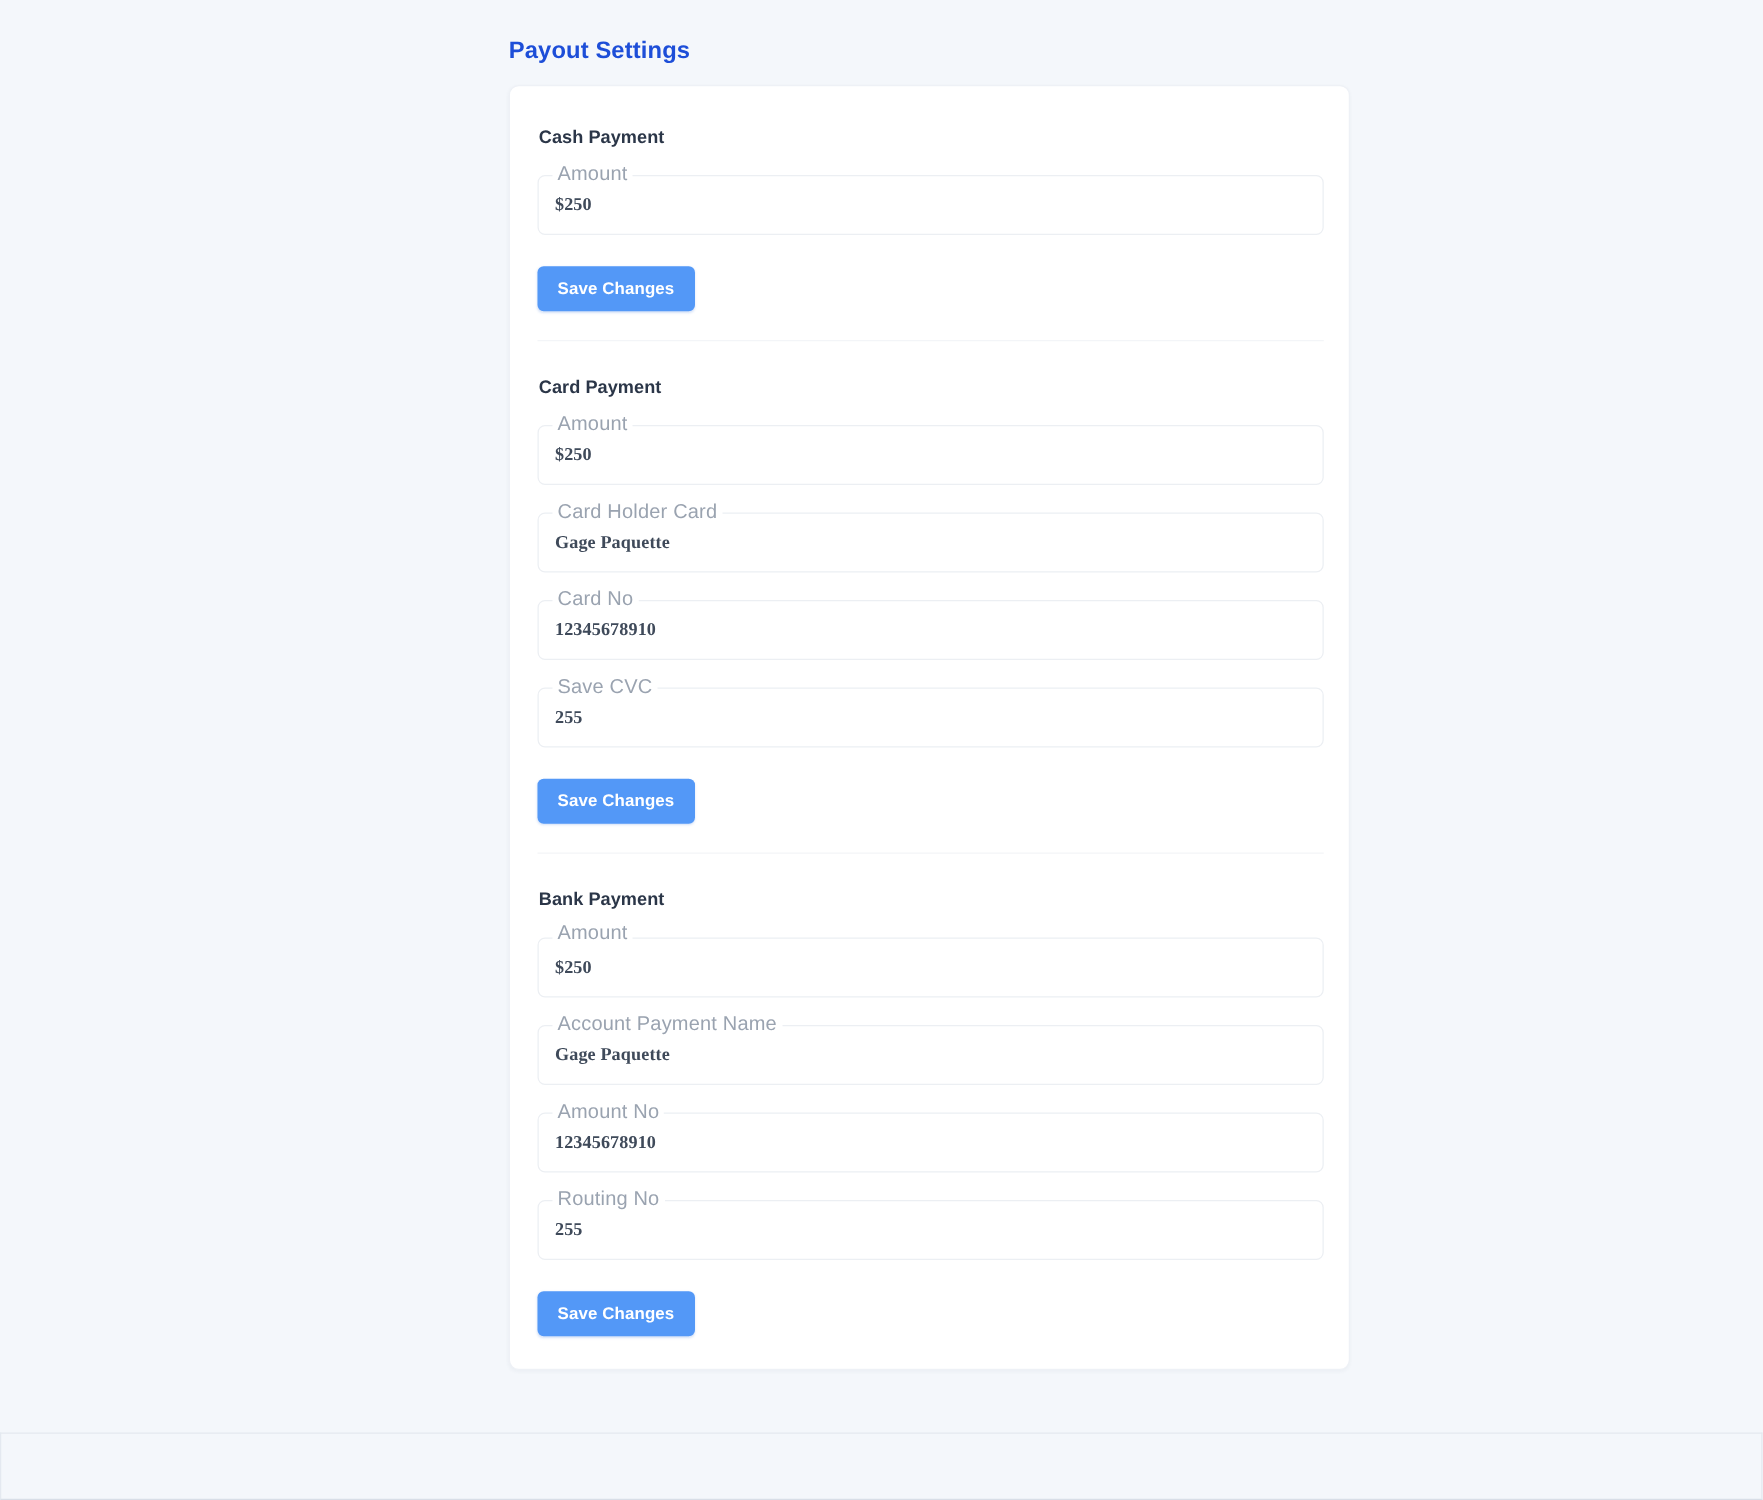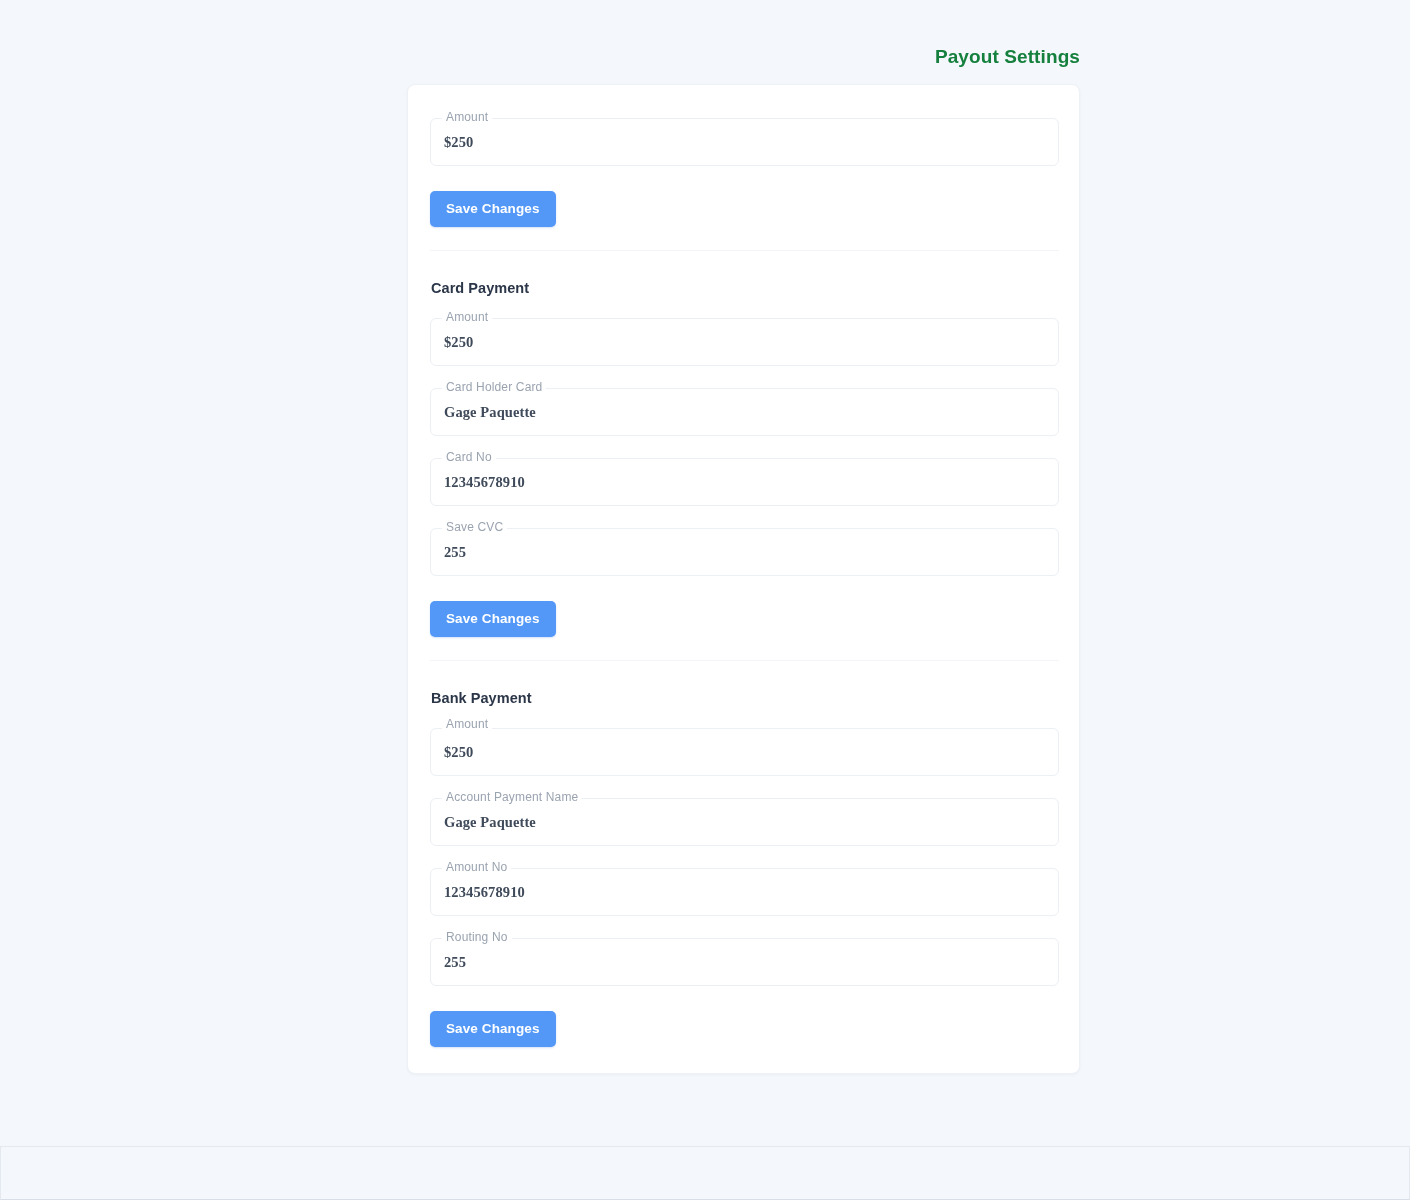--- a/index.html
+++ b/index.html
@@ -33,26 +33,25 @@
   }
 
   .content-col {
     position: absolute;
     left: 407px;
     top: 0;
     width: 673px;
   }
 
   .page-title {
-    margin-top: 46px;
+    margin-top: 30px;
     font-size: 19px;
     font-weight: 700;
-    color: #15803d;
+    color: #1d4ed8;
     letter-spacing: 0.1px;
-    text-align: right;
   }
 
   .card {
     margin-top: 16px;
     width: 673px;
     background: #ffffff;
     border: 1px solid #eef1f6;
     border-radius: 8px;
     box-shadow: 0 1px 3px rgba(40, 60, 95, 0.045);
     padding: 24px 22px 26px 22px;
@@ -85,21 +84,21 @@
     background: #ffffff;
     pointer-events: none;
   }
 
   .field-label {
     position: absolute;
     top: -7px;
     left: 12px;
     padding: 0 4px;
     background: #ffffff;
-    font-size: 12px;
+    font-size: 16px;
     line-height: 13px;
     color: #9aa3b0;
     letter-spacing: 0.15px;
     white-space: nowrap;
     z-index: 2;
   }
 
   
   .field.label-raised .field-label { top: -10px; }
 
@@ -162,20 +161,21 @@
 <div class="top-strip"></div>
 
 <div class="page">
   <div class="content-col">
 
     <h1 class="page-title">Payout Settings</h1>
 
     <div class="card">
 
       <div class="section">
+        <div class="section-title">Cash Payment</div>
 
         <div class="field">
           <div class="field-outline"></div>
           <span class="field-label">Amount</span>
           <input class="field-input" type="text" value="$250" style="">
         </div>
 
         <button class="btn-save">Save Changes</button>
       </div>
 

